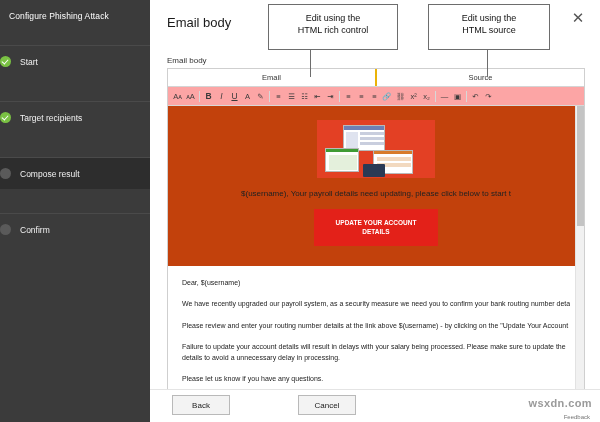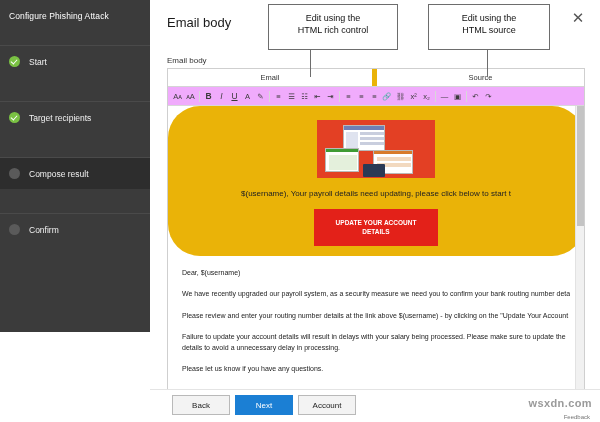--- a/index.html
+++ b/index.html
@@ -20,39 +20,38 @@
     background: #ffffff;
     overflow: hidden;
   }
 
   
   .sidebar {
     position: absolute;
     left: 0;
     top: 0;
     width: 150px;
-    height: 332px;
+    height: 422px;
     background: #3b3b3b;
     color: #ffffff;
   }
   .sidebar-title {
     font-size: 8.5px;
     color: #ffffff;
     padding: 11px 0 0 9px;
     letter-spacing: 0.1px;
   }
   .sidebar-steps {
     margin-top: 22px;
   }
   .step {
     position: relative;
     height: 32px;
     display: flex;
     align-items: center;
-    padding-left: 9px;
     box-sizing: border-box;
     border-top: 1px solid #4a4a4a;
     margin-top: 24px;
   }
   .step:first-child { border-top: 1px solid #4a4a4a; }
   .step.active {
     background: #2d2d2d;
   }
   .step-dot {
     width: 11px;
@@ -152,34 +151,34 @@
     height: 17px;
     font-size: 7.5px;
     color: #333;
     text-align: center;
     line-height: 17px;
     cursor: pointer;
   }
   .editor-tab.tab-email {
     left: 0;
     width: 209px;
-    border-right: 5px solid #eab308;
+    border-right: 2px solid #eab308;
     box-sizing: border-box;
   }
   .editor-tab.tab-source {
     left: 209px;
     width: 207px;
   }
 
   
   .toolbar {
     position: relative;
     height: 19px;
     border-bottom: 1px solid #d8d8d8;
-    background: #f0abfc;
+    background: #fca5a5;
     display: flex;
     align-items: center;
     padding-left: 3px;
     box-sizing: border-box;
   }
   .tb {
     font-size: 7.5px;
     color: #3a3a3a;
     width: 13px;
     height: 15px;
@@ -201,24 +200,23 @@
   }
 
   
   .editor-body {
     position: relative;
     height: 283px;
     overflow: hidden;
     background: #ffffff;
   }
   .banner {
-    background: #eab308;
-    padding: 10px 0 10px 0;
+    background: #c2410c;
+    padding: 10px 0 20px 0;
     text-align: center;
-    border-radius: 32px;
   }
   .banner-img {
     width: 118px;
     height: 58px;
     margin: 4px auto 0 auto;
     background: #e34024;
     position: relative;
     overflow: hidden;
   }
   .bi-screen {
@@ -478,22 +476,21 @@
 
         <div class="v-scroll">
           <div class="thumb"></div>
         </div>
       </div>
     </div>
   </div>
 
   <div class="footer">
     <button class="btn btn-back">Back</button>
-    <button class="btn btn-next">Next</button>
-    <button class="btn btn-cancel">Account</button>
+    <button class="btn btn-cancel">Cancel</button>
   </div>
 
   <div class="callout callout-rich">
     <span class="co-line">Edit using the</span>
     <span class="co-line">HTML rich control</span>
   </div>
   <div class="callout-tail tail-rich"></div>
 
   <div class="callout callout-source">
     <span class="co-line">Edit using the</span>

